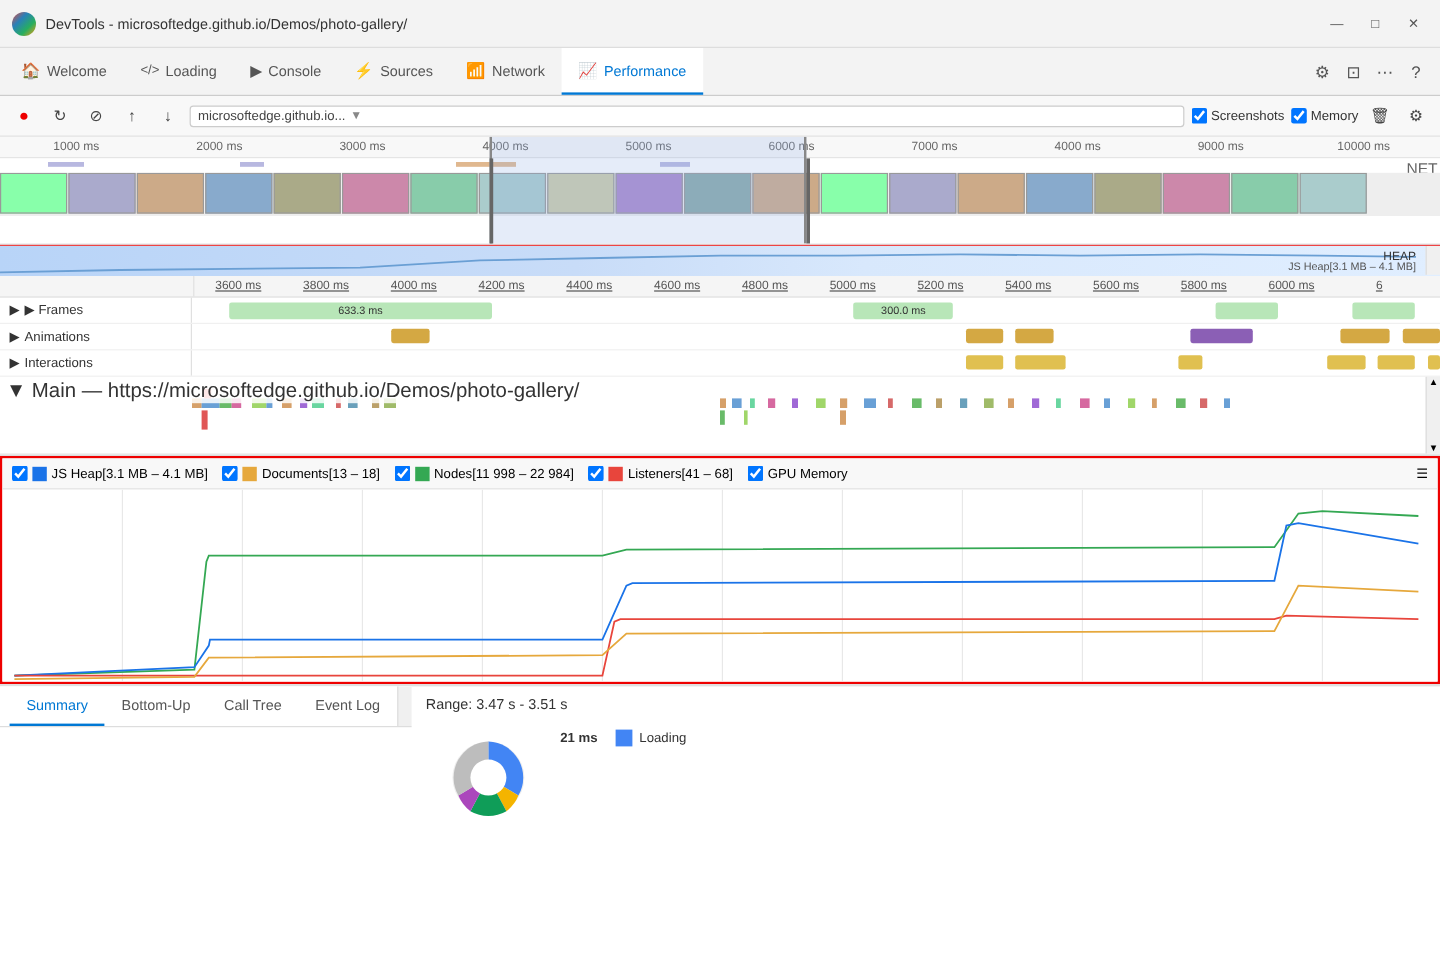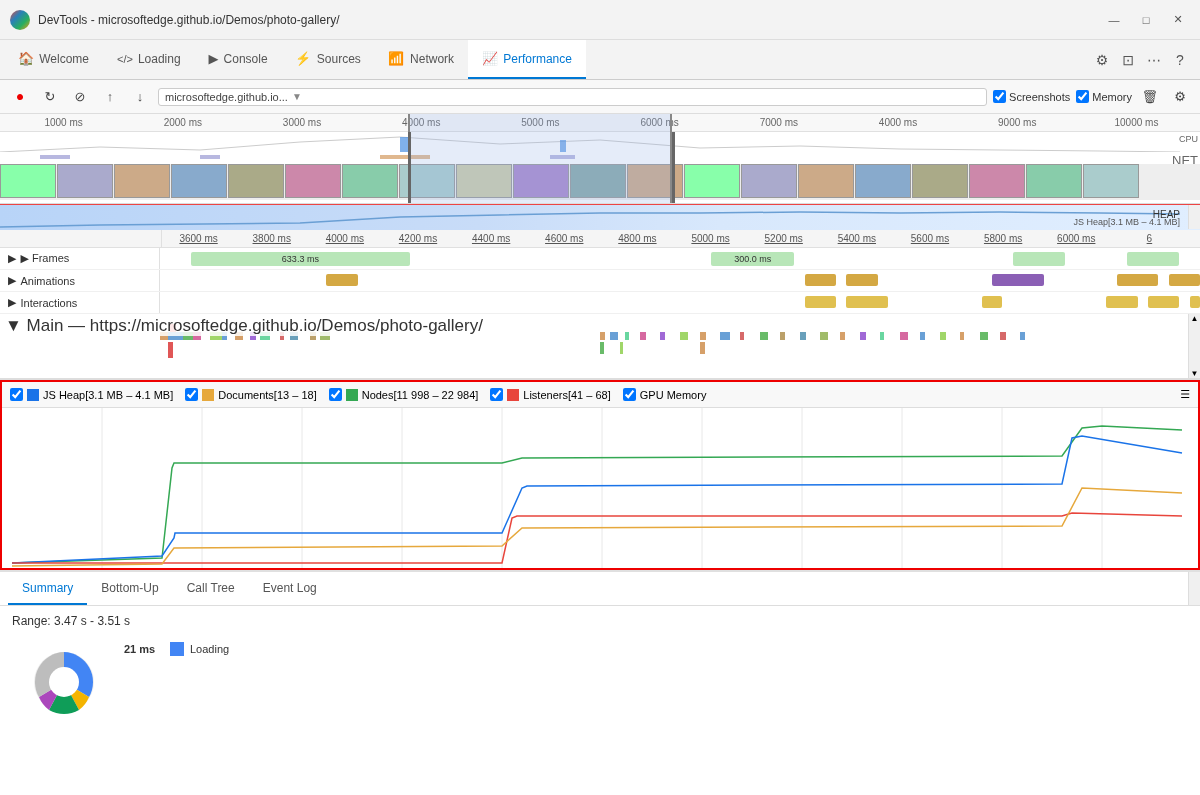--- a/index.html
+++ b/index.html
@@ -223,21 +223,21 @@
       height: 160px;
       position: relative;
       background: #fff;
       overflow: hidden;
     }
 
     
     .bottom-panel {
       border-top: 2px solid #e0e0e0;
       flex: 1;
-      display: flex; flex-direction: column;
+      display: flex; flex-direction: row;
     }
     .bottom-tabs {
       height: 34px;
       display: flex; align-items: stretch;
       border-bottom: 1px solid #ddd;
       background: #fff;
       padding-left: 8px;
     }
     .bottom-tab {
       display: flex; align-items: center;
@@ -374,29 +374,20 @@
       <div class="ruler-tick">3000 ms</div>
       <div class="ruler-tick">4000 ms</div>
       <div class="ruler-tick">5000 ms</div>
       <div class="ruler-tick">6000 ms</div>
       <div class="ruler-tick">7000 ms</div>
       <div class="ruler-tick">4000 ms</div>
       <div class="ruler-tick">9000 ms</div>
       <div class="ruler-tick">10000 ms</div>
     </div>
 
-    <div class="timeline-cpu-row" style="position:relative;">
-      <span class="cpu-label">CPU</span>
-      <svg width="100%" height="20" style="position:absolute;top:0;left:0;" preserveAspectRatio="none">
-        <polyline points="0,20 100,15 200,18 300,10 400,5 500,12 600,8 700,16 800,14 900,17 1000,18 1100,19 1180,20" fill="none" stroke="#ccc" stroke-width="1"></polyline>
-
-        <rect x="400" y="5" width="8" height="15" fill="#4a90e2" opacity="0.7"></rect>
-        <rect x="560" y="8" width="6" height="12" fill="#4a90e2" opacity="0.7"></rect>
-      </svg>
-    </div>
 
     <div class="timeline-net-row" style="position:relative;">
       <span class="net-label">NET</span>
       <svg width="100%" height="12" style="position:absolute;top:0;left:0;" preserveAspectRatio="none">
         <rect x="40" y="3" width="30" height="4" fill="#88c" opacity="0.6"></rect>
         <rect x="200" y="3" width="20" height="4" fill="#88c" opacity="0.6"></rect>
         <rect x="380" y="3" width="50" height="4" fill="#c84" opacity="0.6"></rect>
         <rect x="550" y="3" width="25" height="4" fill="#88c" opacity="0.6"></rect>
       </svg>
     </div>

